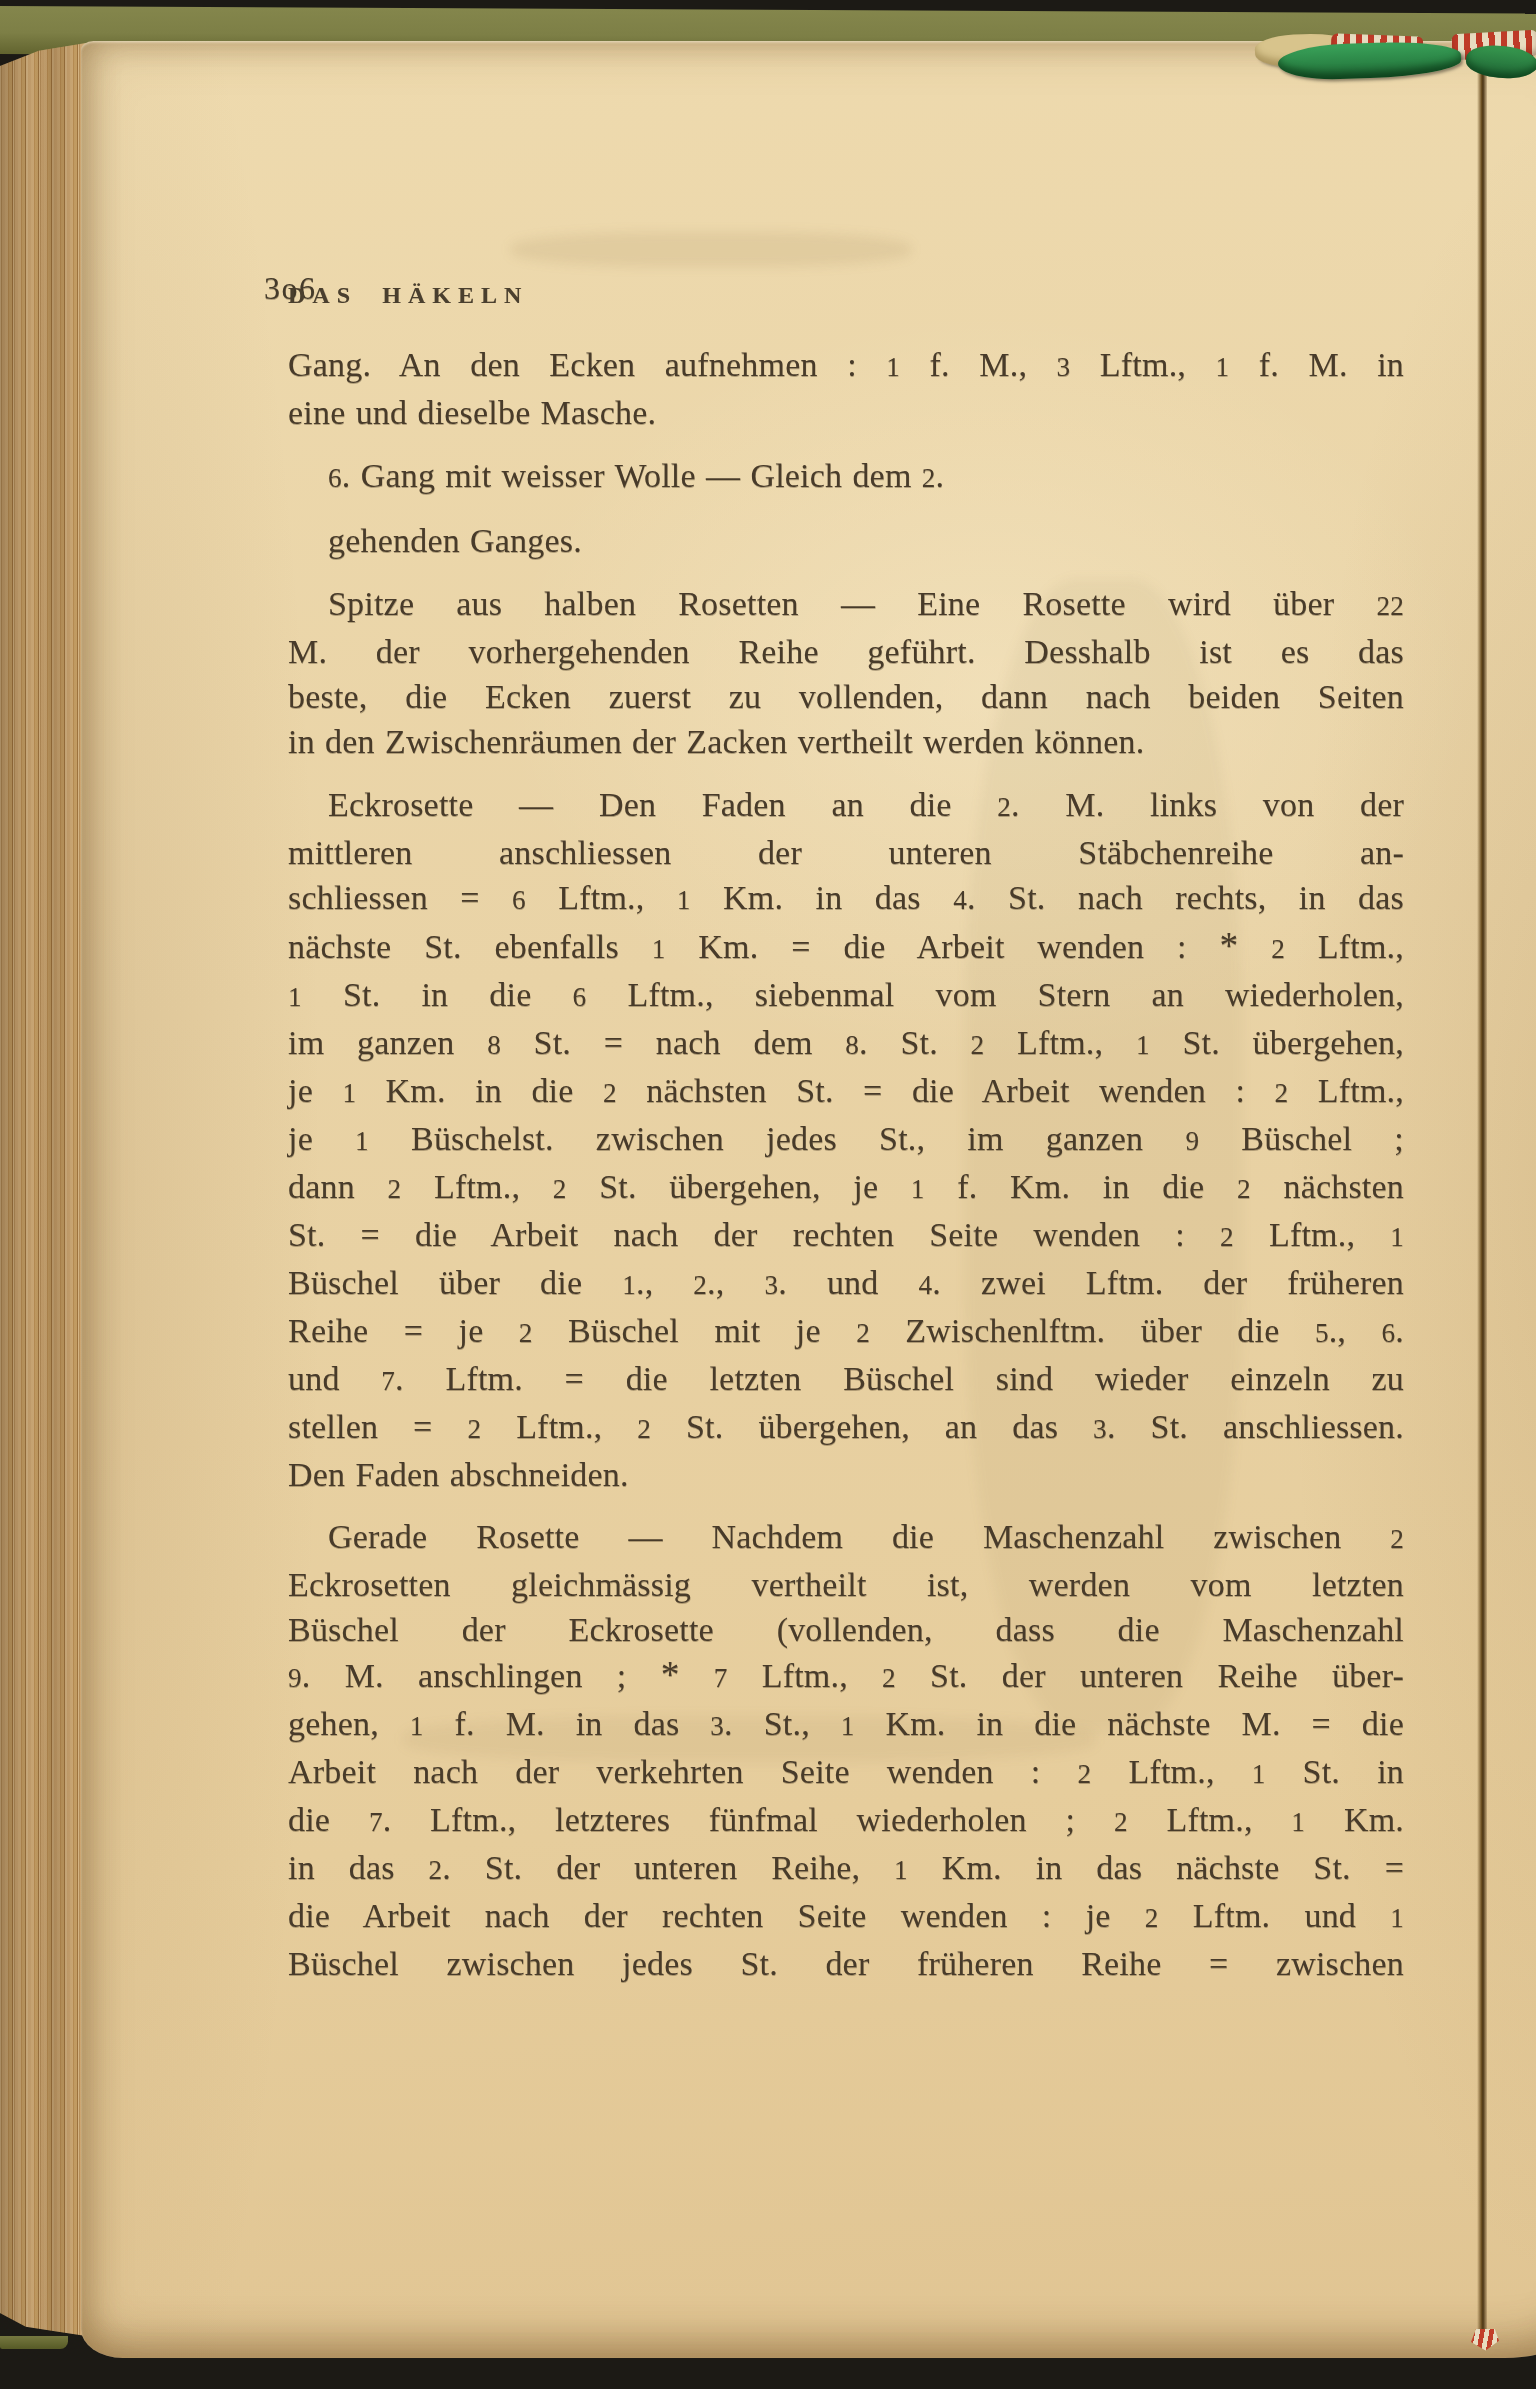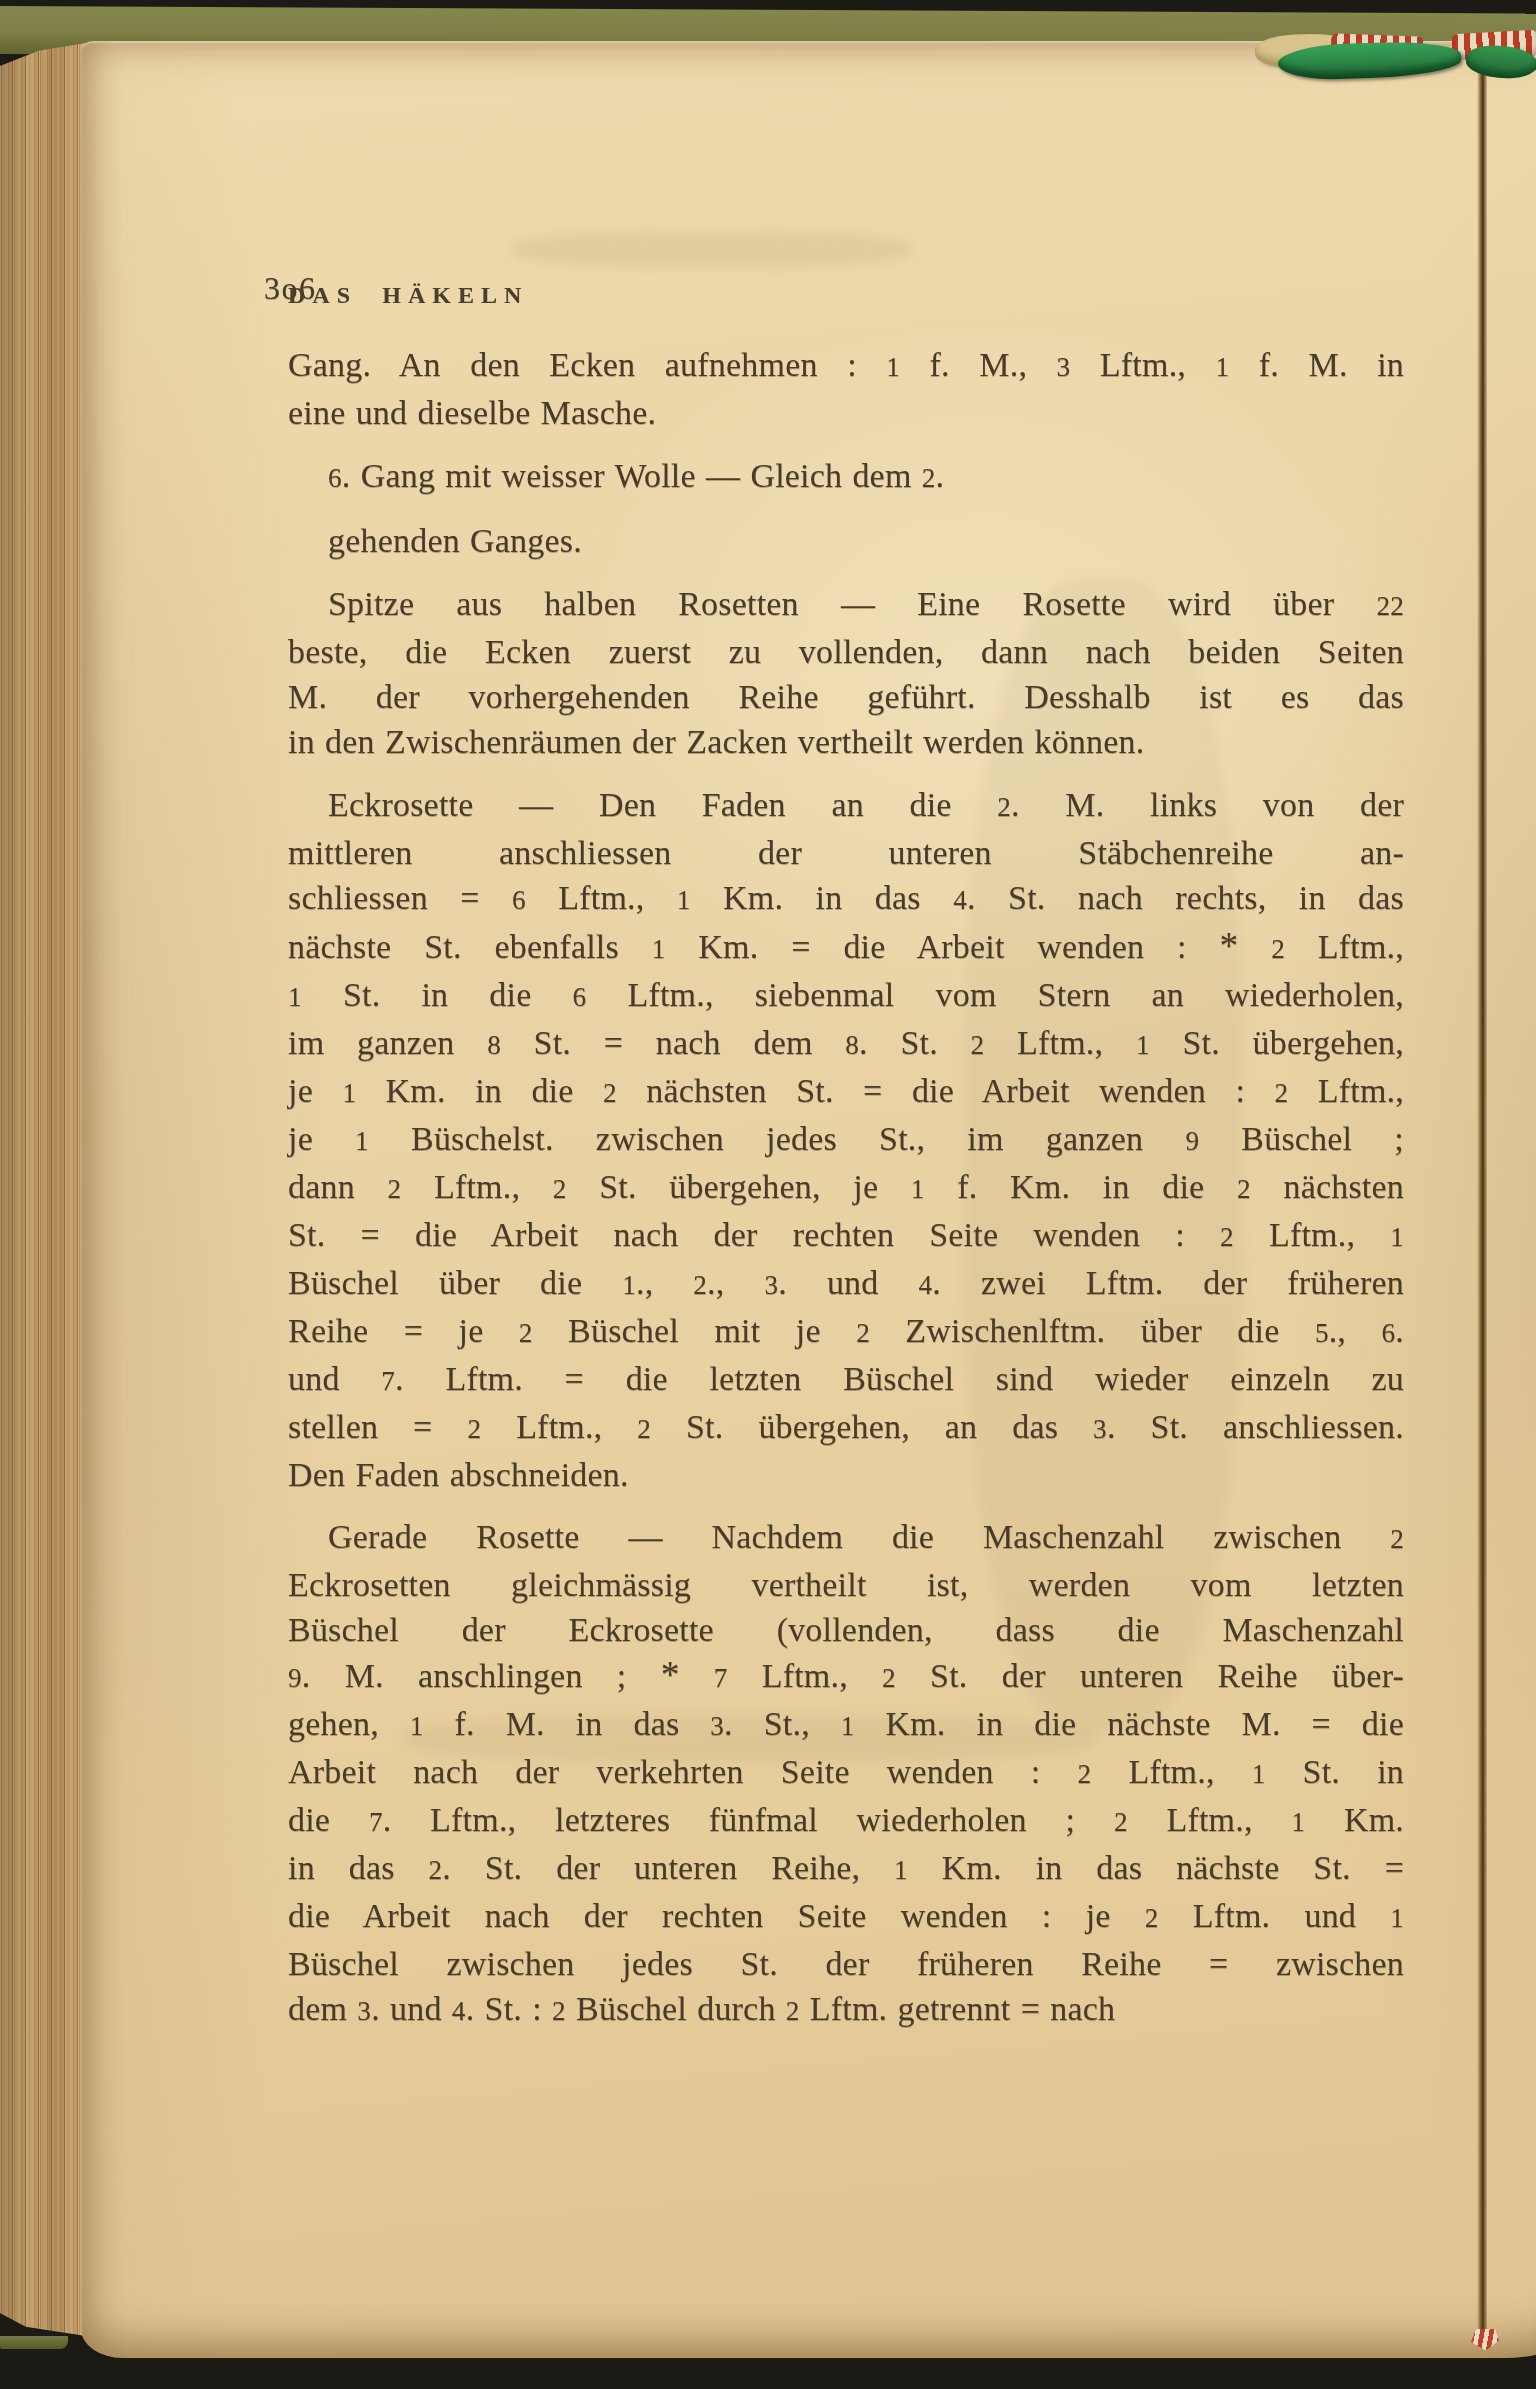--- a/index.html
+++ b/index.html
@@ -154,22 +154,22 @@
           <div class="line last">eine und dieselbe Masche.</div>
         </div>
         <div class="para indent">
           <div class="line last"><span class="fig">6</span>. Gang mit weisser Wolle — Gleich dem <span class="fig">2</span>.</div>
         </div>
         <div class="para indent">
           <div class="line last">gehenden Ganges.</div>
         </div>
         <div class="para indent">
           <div class="line">Spitze aus halben Rosetten — Eine Rosette wird über <span class="fig">2</span><span class="fig">2</span></div>
+          <div class="line">M. der vorhergehenden Reihe geführt. Desshalb ist es das</div>
           <div class="line">beste, die Ecken zuerst zu vollenden, dann nach beiden Seiten</div>
-          <div class="line">M. der vorhergehenden Reihe geführt. Desshalb ist es das</div>
           <div class="line last">in den Zwischenräumen der Zacken vertheilt werden können.</div>
         </div>
         <div class="para indent">
           <div class="line">Eckrosette — Den Faden an die <span class="fig">2</span>. M. links von der</div>
           <div class="line">mittleren anschliessen der unteren Stäbchenreihe an-</div>
           <div class="line">schliessen = <span class="fig">6</span> Lftm., <span class="fig">1</span> Km. in das <span class="fig">4</span>. St. nach rechts, in das</div>
           <div class="line">nächste St. ebenfalls <span class="fig">1</span> Km. = die Arbeit wenden : <span class="star">*</span> <span class="fig">2</span> Lftm.,</div>
           <div class="line"><span class="fig">1</span> St. in die <span class="fig">6</span> Lftm., siebenmal vom Stern an wiederholen,</div>
           <div class="line">im ganzen <span class="fig">8</span> St. = nach dem <span class="fig">8</span>. St. <span class="fig">2</span> Lftm., <span class="fig">1</span> St. übergehen,</div>
           <div class="line">je <span class="fig">1</span> Km. in die <span class="fig">2</span> nächsten St. = die Arbeit wenden : <span class="fig">2</span> Lftm.,</div>
@@ -186,21 +186,20 @@
           <div class="line">Gerade Rosette — Nachdem die Maschenzahl zwischen <span class="fig">2</span></div>
           <div class="line">Eckrosetten gleichmässig vertheilt ist, werden vom letzten</div>
           <div class="line">Büschel der Eckrosette (vollenden, dass die Maschenzahl</div>
           <div class="line"><span class="fig">9</span>. M. anschlingen ; <span class="star">*</span> <span class="fig">7</span> Lftm., <span class="fig">2</span> St. der unteren Reihe über-</div>
           <div class="line">gehen, <span class="fig">1</span> f. M. in das <span class="fig">3</span>. St., <span class="fig">1</span> Km. in die nächste M. = die</div>
           <div class="line">Arbeit nach der verkehrten Seite wenden : <span class="fig">2</span> Lftm., <span class="fig">1</span> St. in</div>
           <div class="line">die <span class="fig">7</span>. Lftm., letzteres fünfmal wiederholen ; <span class="fig">2</span> Lftm., <span class="fig">1</span> Km.</div>
           <div class="line">in das <span class="fig">2</span>. St. der unteren Reihe, <span class="fig">1</span> Km. in das nächste St. =</div>
           <div class="line">die Arbeit nach der rechten Seite wenden : je <span class="fig">2</span> Lftm. und <span class="fig">1</span></div>
           <div class="line">Büschel zwischen jedes St. der früheren Reihe = zwischen</div>
-          <div class="line last">dem <span class="fig">3</span>. und <span class="fig">4</span>. St. : <span class="fig">2</span> Büschel durch <span class="fig">2</span> Lftm. getrennt = nach</div>
         </div>
       </div>
   </div>
 
   <div class="gutter-crease"></div>
 
   <div class="cover-bottom"></div>
 
   <div class="ribbon-tip"></div>
 

